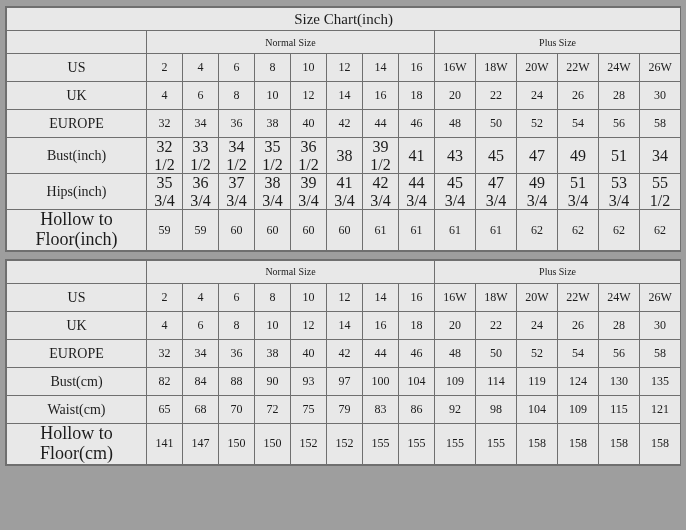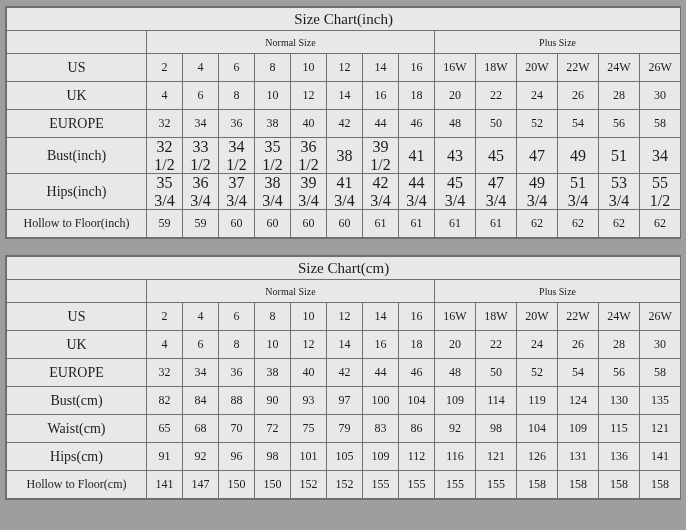--- a/index.html
+++ b/index.html
@@ -13,21 +13,21 @@
     font-family: "Liberation Serif", serif;
     overflow: hidden;
   }
   .page {
     width: 686px;
     height: 530px;
     box-sizing: border-box;
     padding: 6px 5px 5px 5px;
     display: flex;
     flex-direction: column;
-    gap: 16px;
+    gap: 7px;
   }
   .chart-block {
     background: #e8e8e8;
     border: 1px solid #6f6f6f;
     box-sizing: border-box;
   }
   table.size-table {
     border-collapse: collapse;
     width: 100%;
     table-layout: fixed;
@@ -51,21 +51,21 @@
   }
   .corner-cell {
     background: #e8e8e8;
   }
   .rowlabel {
     font-size: 14px;
     height: 27px;
     padding: 0 4px;
   }
   .rowlabel-small {
-    font-size: 12px;
+    font-size: 18px;
     margin-top: 32px;
   }
   .val {
     font-size: 12px;
     height: 27px;
   }
   .val-small {
     font-size: 16px;
     margin-top: 32px;
   }
@@ -210,23 +210,20 @@
 
   <div class="chart-block chart2">
     <table class="size-table">
       <colgroup>
         <col style="width:140px">
         <col span="8" style="width:36px">
         <col span="6" style="width:41px">
       </colgroup>
       <tbody>
         <tr>
-          <td class="title-cell" colspan="15">Size Chart(cm)</td>
-        </tr>
-        <tr>
           <td class="group-cell corner-cell"></td>
           <td class="group-cell" colspan="8">Normal Size</td>
           <td class="group-cell" colspan="6">Plus Size</td>
         </tr>
 
         <tr>
           <td class="rowlabel">US</td>
           <td class="val">2</td>
           <td class="val">4</td>
           <td class="val">6</td>
@@ -308,37 +305,20 @@
           <td class="val">83</td>
           <td class="val">86</td>
           <td class="val">92</td>
           <td class="val">98</td>
           <td class="val">104</td>
           <td class="val">109</td>
           <td class="val">115</td>
           <td class="val">121</td>
         </tr>
 
-        <tr>
-          <td class="rowlabel">Hips(cm)</td>
-          <td class="val">91</td>
-          <td class="val">92</td>
-          <td class="val">96</td>
-          <td class="val">98</td>
-          <td class="val">101</td>
-          <td class="val">105</td>
-          <td class="val">109</td>
-          <td class="val">112</td>
-          <td class="val">116</td>
-          <td class="val">121</td>
-          <td class="val">126</td>
-          <td class="val">131</td>
-          <td class="val">136</td>
-          <td class="val">141</td>
-        </tr>
 
         <tr>
           <td class="rowlabel rowlabel-small">Hollow to Floor(cm)</td>
           <td class="val">141</td>
           <td class="val">147</td>
           <td class="val">150</td>
           <td class="val">150</td>
           <td class="val">152</td>
           <td class="val">152</td>
           <td class="val">155</td>

